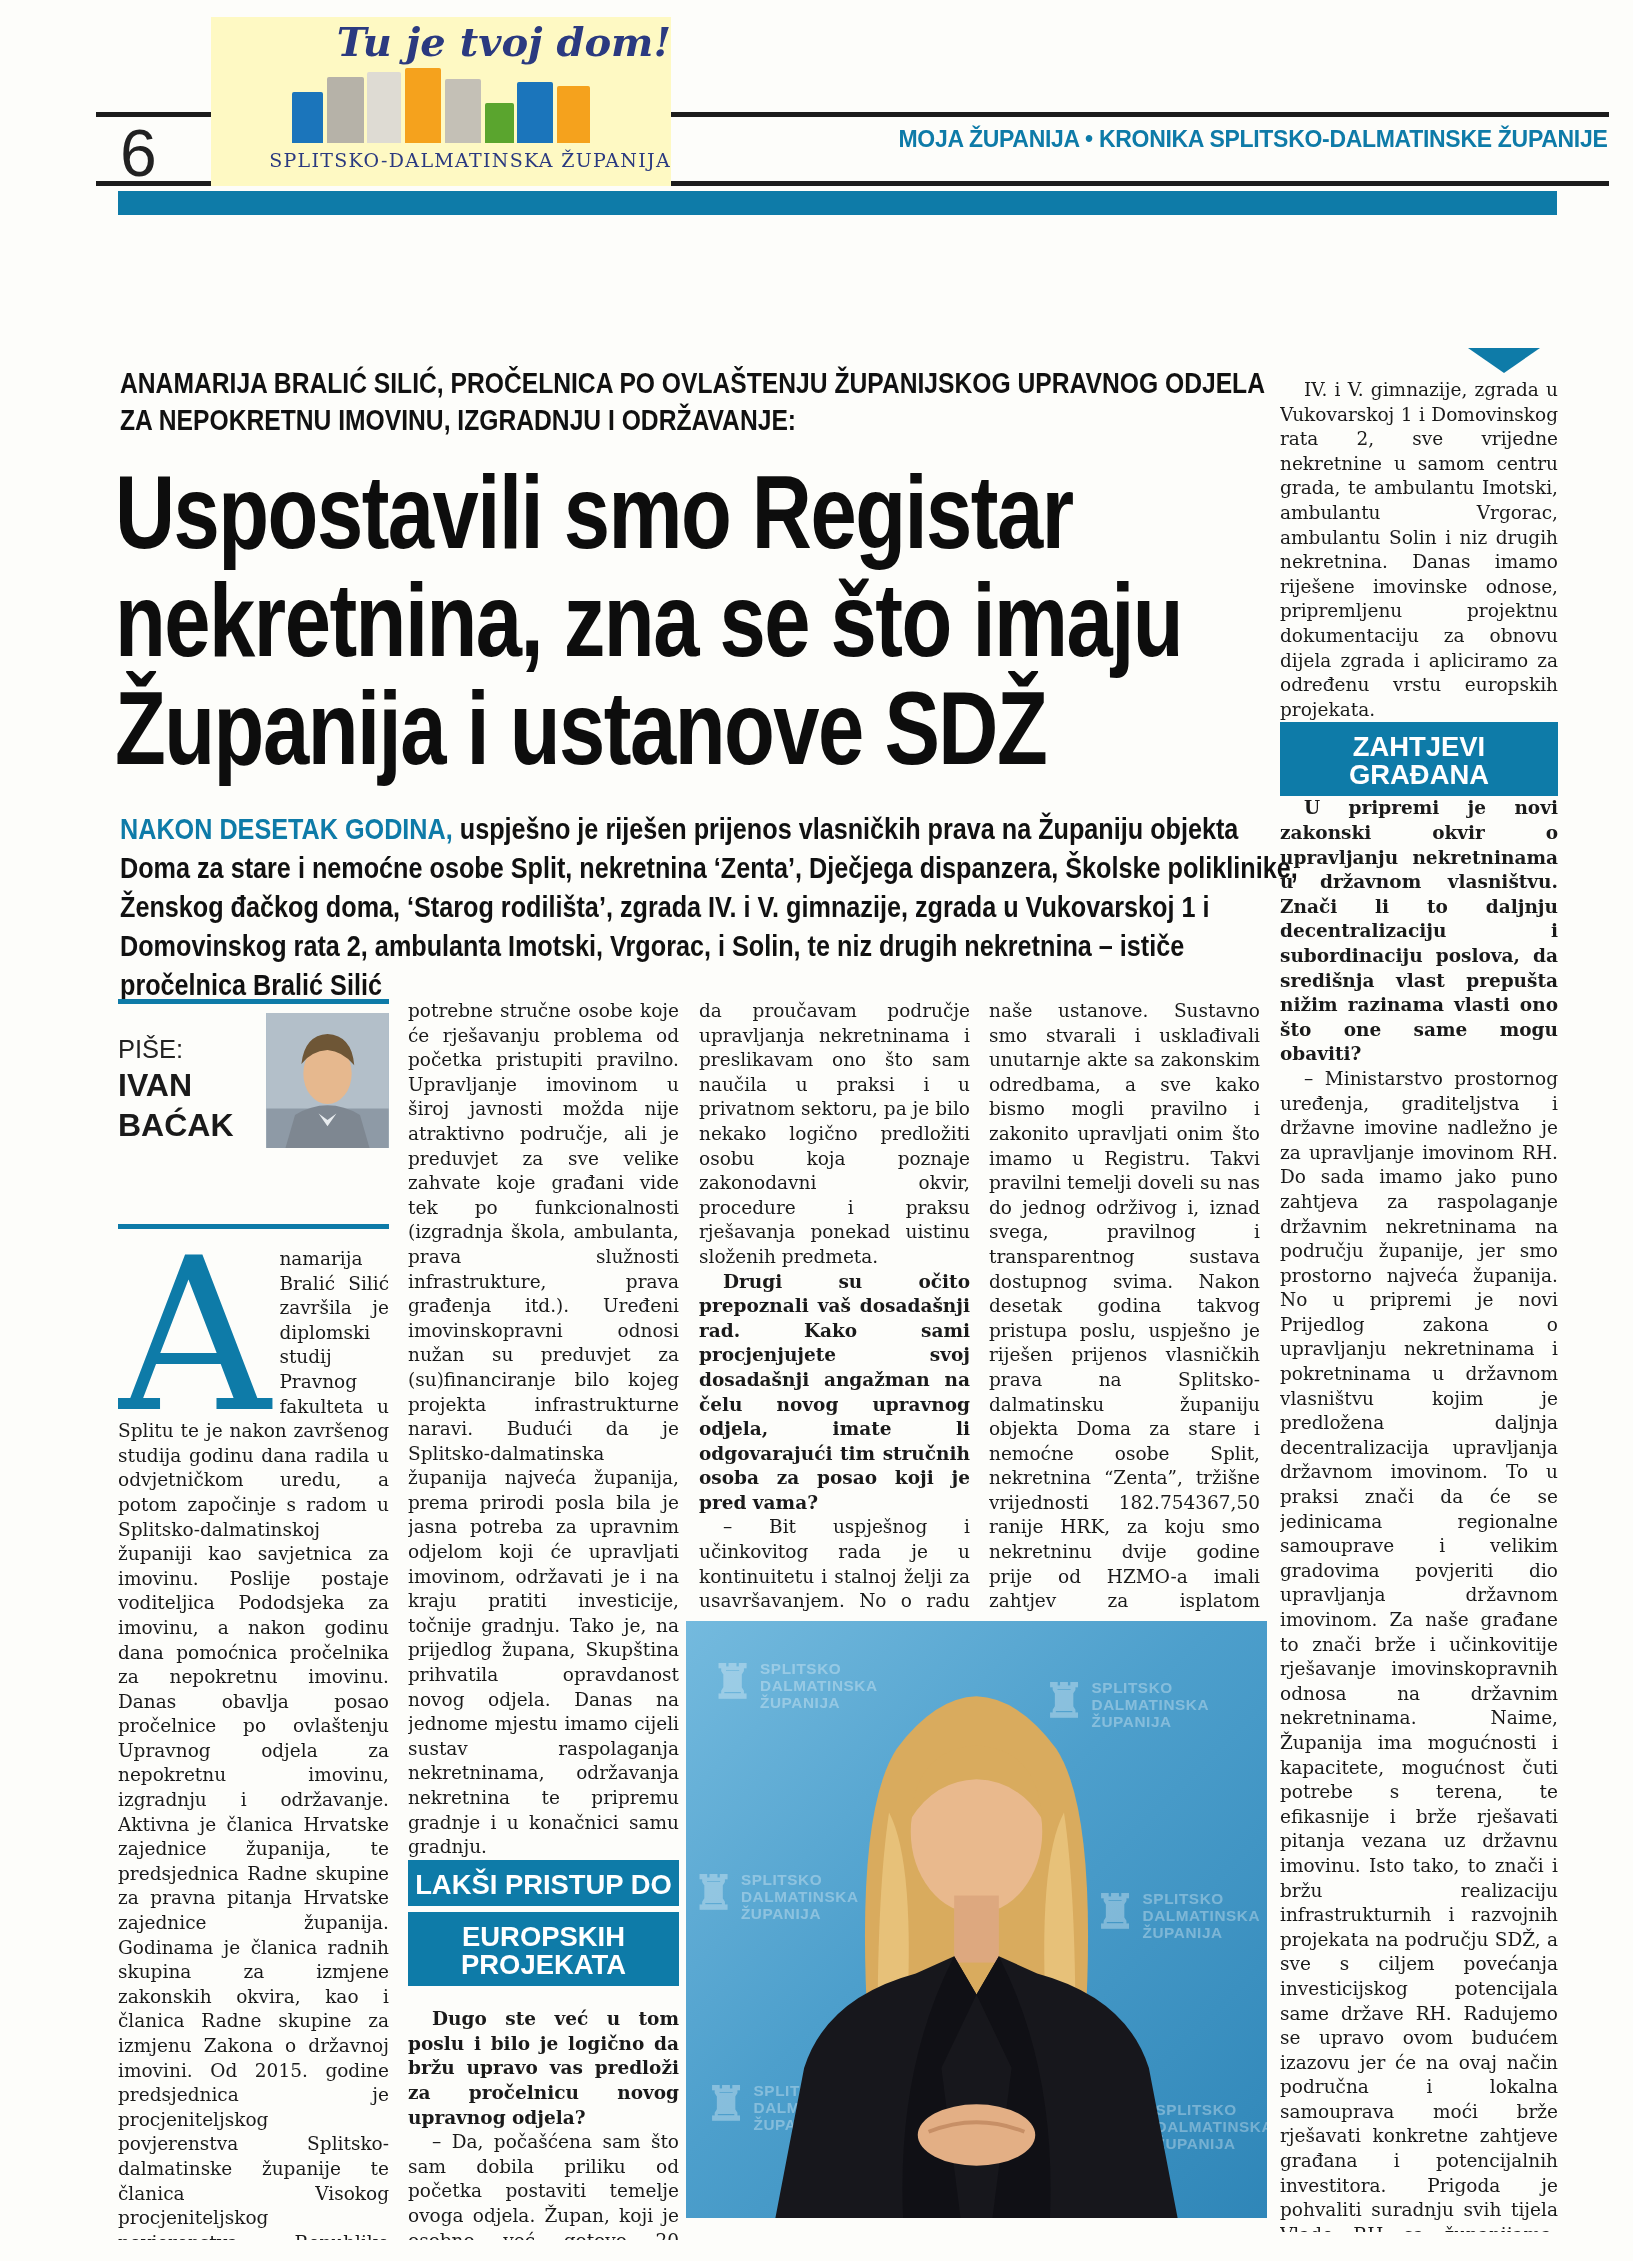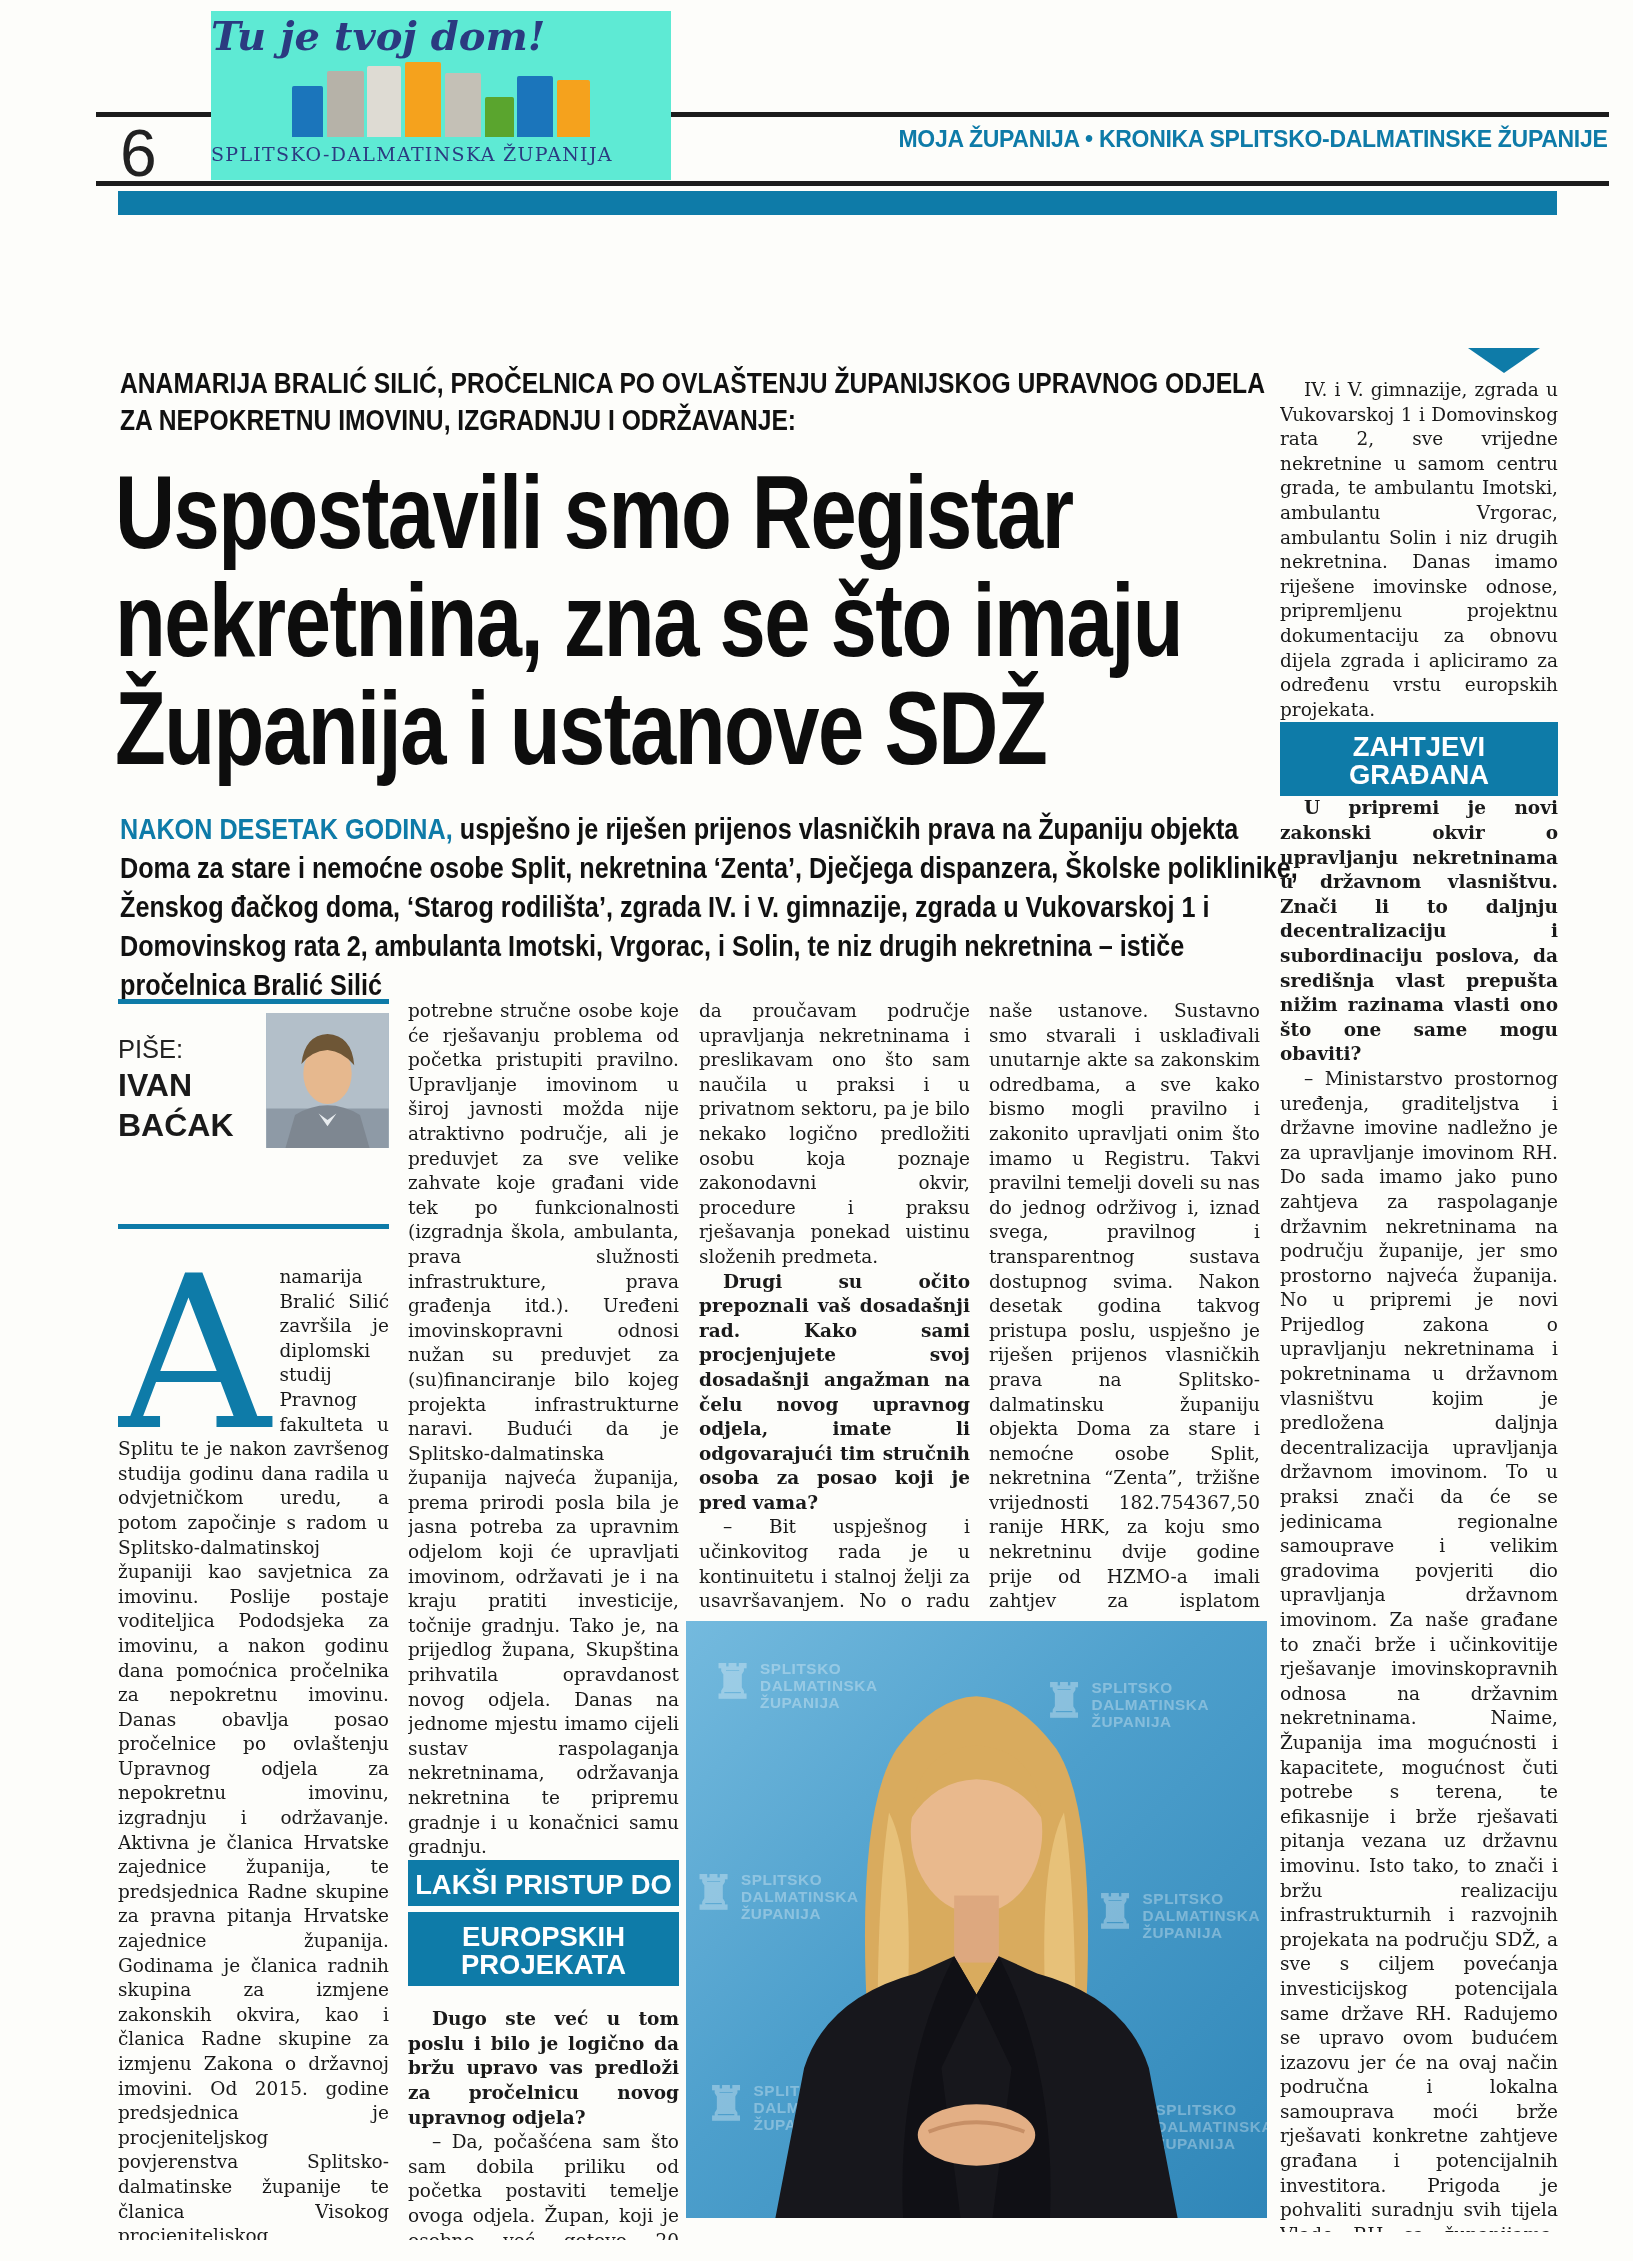--- a/index.html
+++ b/index.html
@@ -2,21 +2,21 @@
 <html style="font-size:10.2px"><head>
 <meta charset="utf-8">
 <style>
   html,body{margin:0;padding:0;background:#e8e8e4;}
   #page{position:relative;width:1633px;height:2261px;background:#fdfdfa;overflow:hidden;
         font-family:"DejaVu Serif",serif;color:#1a1a1a;}
   
   .rule{position:absolute;background:#1c1c1c;height:4.5px;}
   #page-number{position:absolute;left:120px;top:120px;font-family:"Liberation Sans",sans-serif;
         font-weight:300;font-size:66px;color:#222;line-height:1;}
-  #logo{position:absolute;left:211px;top:11px;width:460px;height:169px;background:#5eead4;text-align:left;}
+  #logo{position:absolute;left:211px;top:17px;width:460px;height:169px;background:#fef9c3;text-align:right;}
   #logo-tagline{font-family:"DejaVu Serif",serif;font-style:italic;font-weight:bold;
         font-size:40px;color:#2b3a80;line-height:1;margin-top:5.1px;}
   #logo-books{display:flex;align-items:flex-end;justify-content:center;gap:3.8px;height:75px;margin-top:6.4px;}
   #logo-books .b{border-radius:1.9px 1.9px 0 0;}
   #logo-caption{font-family:"DejaVu Serif",serif;font-size:19px;letter-spacing:1.3px;color:#2b3a80;margin-top:5.1px;}
   #masthead{position:absolute;right:25.5px;top:126px;text-align:right;font-family:"Liberation Sans",sans-serif;}
   #masthead-line{color:#0e7ba8;font-weight:bold;font-size:23px;letter-spacing:-0.3px;margin-left:42px;}
   #masthead-date{color:#5a5a5a;font-size:18.5px;margin-top:3.8px;}
   
   #blue-strip{position:absolute;left:118px;top:191px;width:1439px;height:23.6px;background:#0e7ba8;}
@@ -49,21 +49,21 @@
   p.q{font-weight:bold;}
   .dropcap{float:left;color:#0e7ba8;font-family:"DejaVu Serif",serif;
         font-size:211px;line-height:160px;margin:9px 9px 0 0;}
   .subhead{background:#0e7ba8;color:#fff;text-align:center;font-family:"Liberation Sans",sans-serif;
         font-weight:bold;font-size:27.4px;letter-spacing:0;line-height:1;padding:11px 0 8.3px;
         margin:14px 0 0;text-indent:0 !important;}
   .subhead + .subhead{margin-top:5.7px;}
   .subhead.last{margin-bottom:21px;}
   
   #byline{border-top:5.7px solid #0e7ba8;border-bottom:5.7px solid #0e7ba8;height:220px;
-        display:flex;justify-content:space-between;margin-bottom:36px;}
+        display:flex;justify-content:space-between;margin-bottom:18px;}
   #byline-text{font-family:"Liberation Sans",sans-serif;padding-top:33px;}
   #byline-label{font-size:25.5px;color:#222;}
   #byline-name{font-size:32px;font-weight:bold;line-height:1.25;margin-top:3.8px;}
   #author-photo{width:123px;height:135px;margin-top:9px;overflow:hidden;background:#aebccb;}
   
   #photo{position:absolute;left:686px;top:1621px;width:581px;height:597px;overflow:hidden;
         background:linear-gradient(135deg,#74bade 0%,#4d9fcc 45%,#2f86b8 100%);}
   .badge{position:absolute;color:#ffffff;opacity:.32;text-align:left;
         font-family:"Liberation Sans",sans-serif;font-weight:bold;display:flex;gap:6.4px;align-items:flex-start;}
   .badge .castle{font-size:47px;line-height:45px;}

